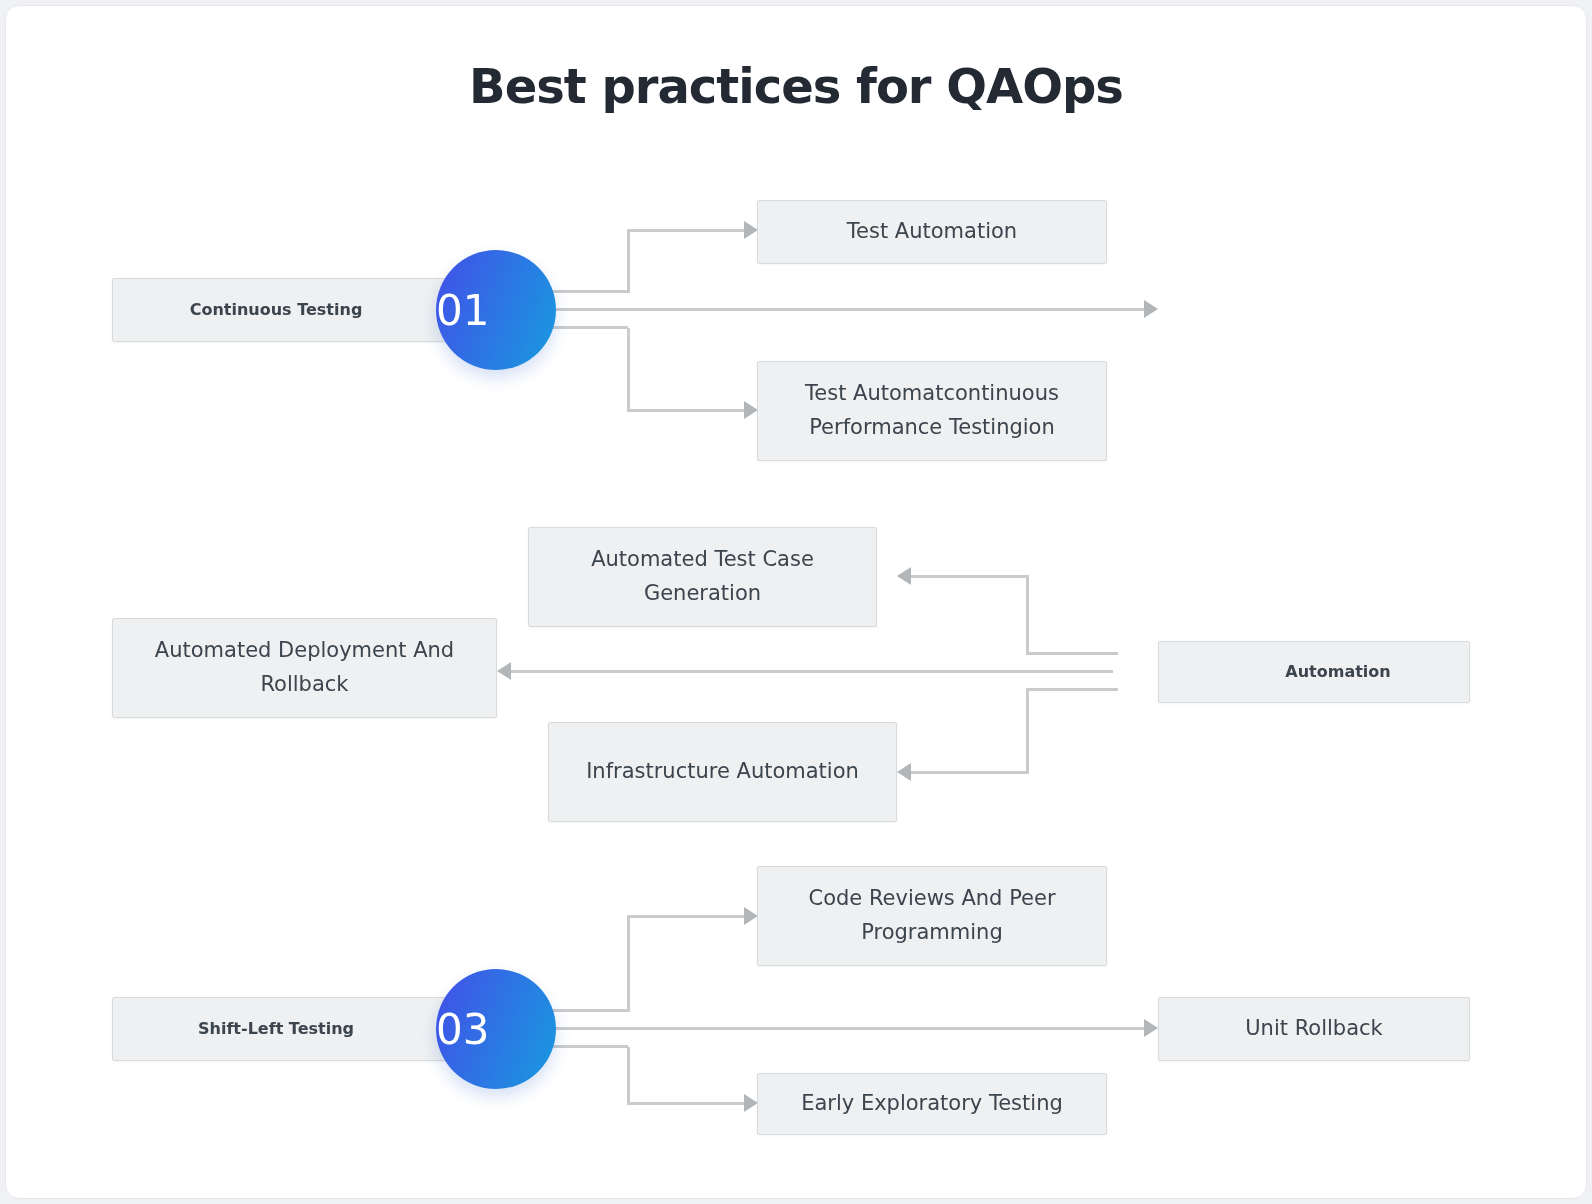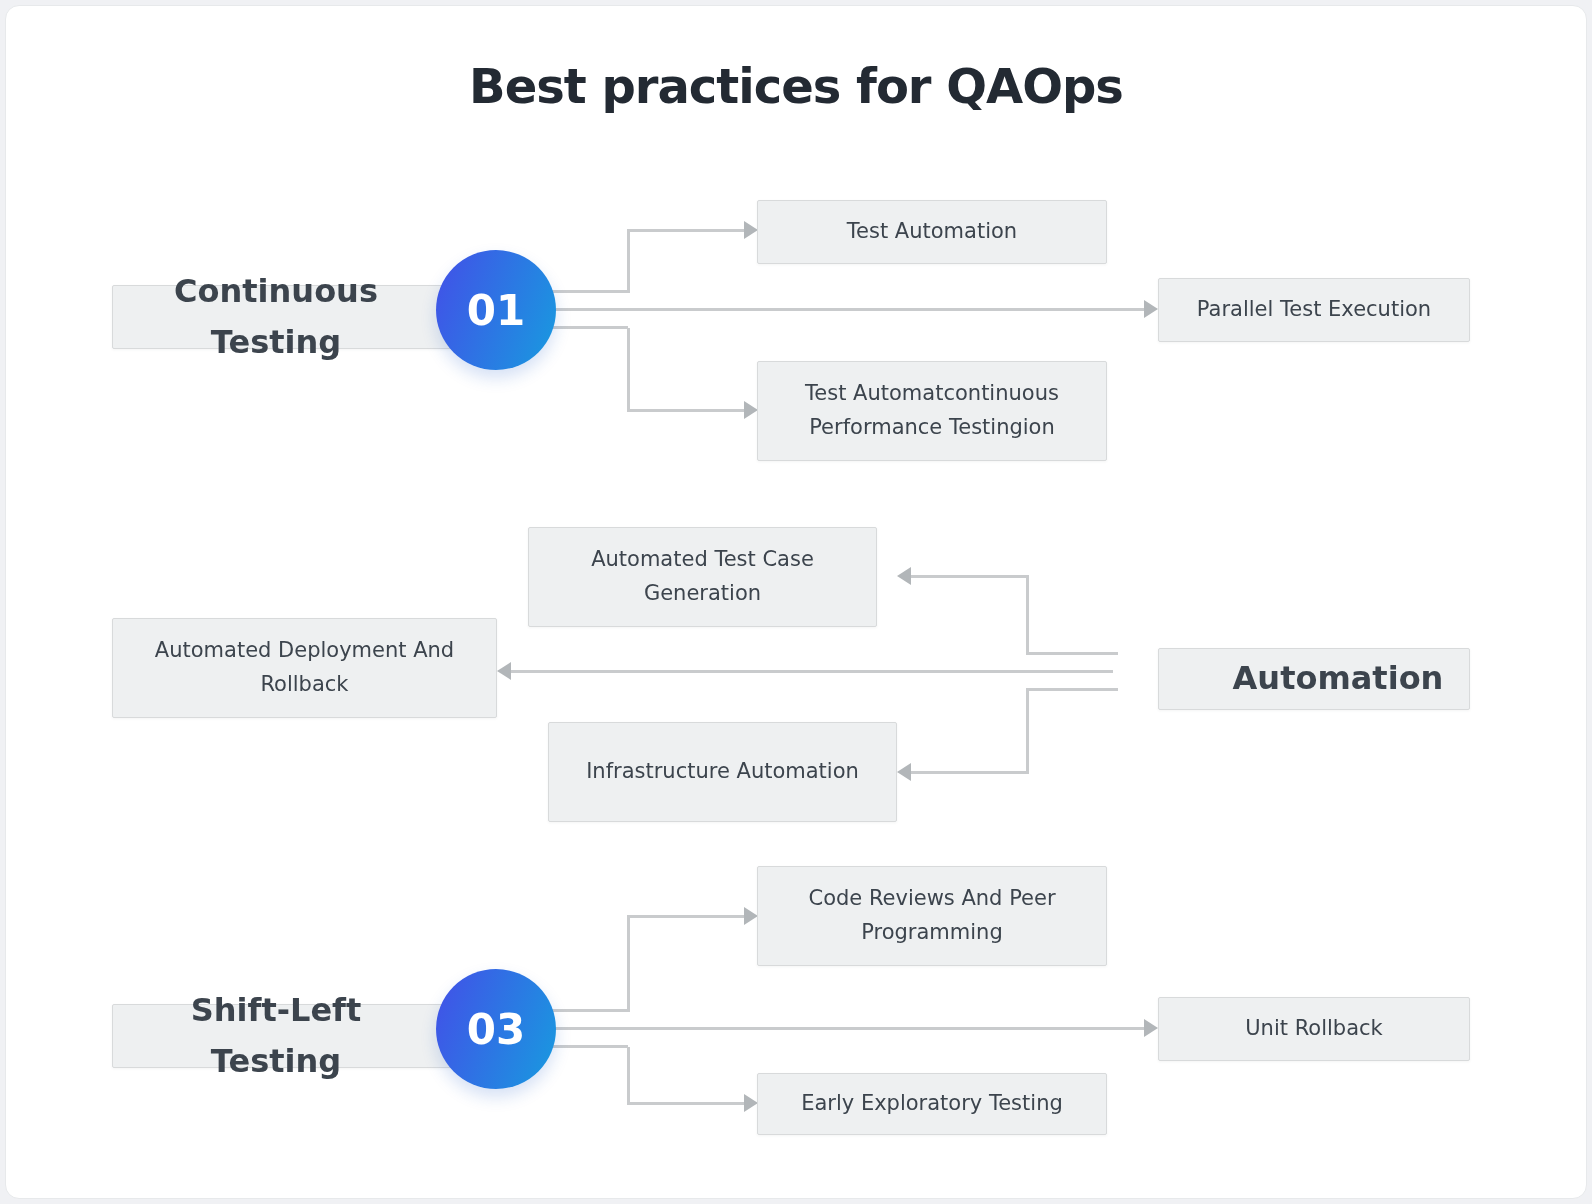--- a/index.html
+++ b/index.html
@@ -14,25 +14,25 @@
     font-family:"DejaVu Sans","Liberation Sans",sans-serif;}
   .card{position:absolute;left:5px;top:5px;width:1582px;height:1194px;
     background:var(--card-bg);border:1px solid #e7e9eb;border-radius:14px;}
   .stage{position:absolute;left:0;top:0;width:1592px;height:928px;}
   .title{position:absolute;left:0;top:58px;width:1592px;text-align:center;
     font-size:48px;font-weight:700;letter-spacing:-1px;color:var(--title);}
   .node{position:absolute;display:flex;align-items:center;justify-content:center;
     text-align:center;background:var(--box-fill);border:1.5px solid var(--box-border);
     border-radius:2px;color:var(--text);font-size:21px;line-height:1.6;
     box-shadow:0 1px 3px rgba(40,50,60,.05);padding:6px 18px;}
-  .node.main{font-weight:700;font-size:32px;margin-top:7px;}
+  .node.main{font-weight:700;font-size:16px;}
   .circle{position:absolute;width:120px;height:120px;border-radius:50%;
     background:linear-gradient(110deg,var(--g1) 8%,var(--g2) 92%);
-    color:#ffffff;font-size:42px;font-weight:700;display:flex;align-items:center;
-    justify-content:center;box-shadow:0 8px 16px rgba(30,90,200,.18);z-index:3;}
+    color:#ffffff;font-size:42px;font-weight:400;display:flex;align-items:center;
+    justify-content:flex-start;box-shadow:0 8px 16px rgba(30,90,200,.18);z-index:3;}
   .line{position:absolute;background:var(--line);z-index:1;}
   .arrow{position:absolute;width:0;height:0;border-top:9px solid transparent;
     border-bottom:9px solid transparent;z-index:1;}
   .arrow.right{border-left:14px solid var(--arrow);}
   .arrow.left{border-right:14px solid var(--arrow);}
 </style>
 </head>
 <body>
 
 <div class="card"></div>
@@ -52,23 +52,20 @@
   <div class="arrow right" style="left:744px;top:401px"></div>
 
   <div class="node" style="left:757px;top:200px;width:350px;height:64px;z-index:2">
     <span>Test Automation</span>
   </div>
   <div class="node main" style="left:112px;top:278px;width:380px;height:64px;padding-right:70px;z-index:2">
     <span>Continuous Testing</span>
   </div>
   <div class="circle" style="left:436px;top:250px">
     <span>01</span>
-  </div>
-  <div class="node" style="left:1158px;top:278px;width:312px;height:64px;z-index:2">
-    <span>Parallel Test Execution</span>
   </div>
   <div class="node" style="left:757px;top:361px;width:350px;height:100px;z-index:2">
     <span>Test Automatcontinuous Performance Testingion</span>
   </div>
 
   <div class="line" style="left:1026px;top:652px;width:92px;height:3px"></div>
   <div class="line" style="left:1026px;top:577px;width:3px;height:78px"></div>
   <div class="line" style="left:911px;top:575px;width:118px;height:3px"></div>
   <div class="arrow left" style="left:897px;top:567px"></div>
   <div class="line" style="left:511px;top:670px;width:602px;height:3px"></div>

